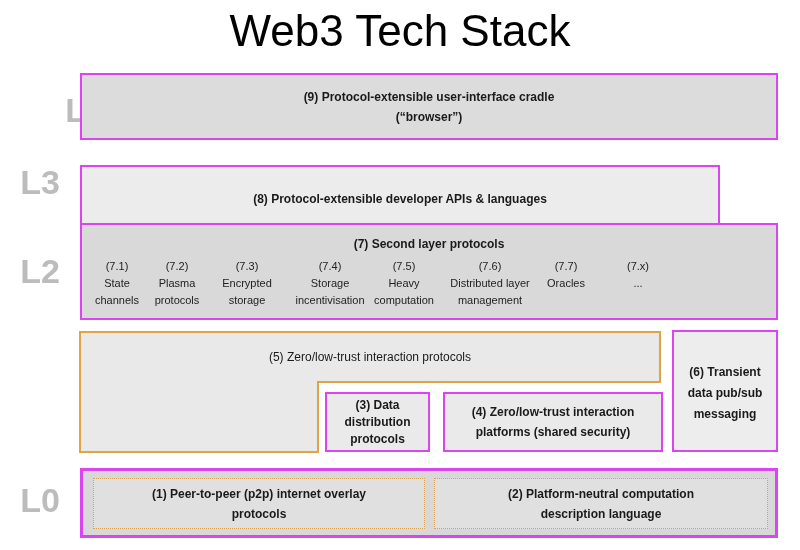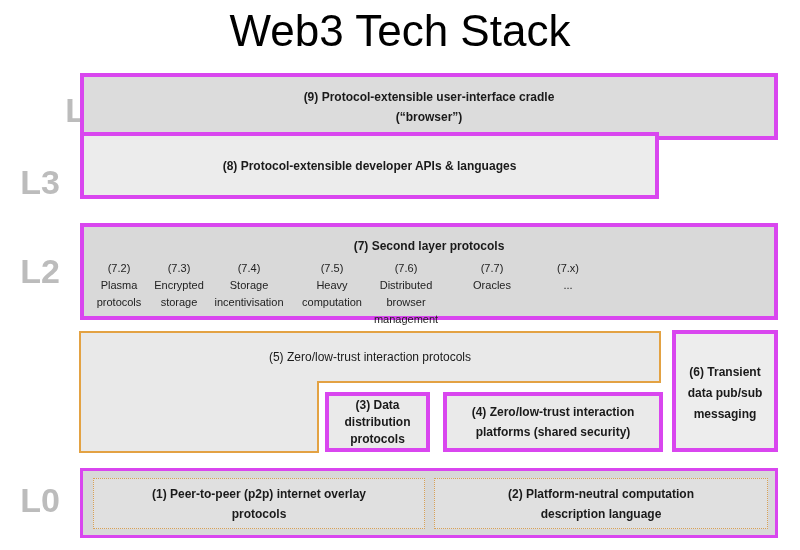--- a/index.html
+++ b/index.html
@@ -11,40 +11,40 @@
     position:absolute;top:6px;left:0;width:100%;text-align:center;
     font-size:44px;font-weight:400;color:#000;letter-spacing:0;
   }
   .layer-label{
     position:absolute;left:0;width:80px;text-align:center;
     font-size:34px;font-weight:bold;color:#bcbcbc;line-height:34px;
   }
   #label-l4{top:93px;margin-left:45px;} #label-l3{top:165px;} #label-l2{top:254px;}
   #label-l1{top:375px;} #label-l0{top:483px;}
   .box{
-    position:absolute;border:4px solid #d946ef;box-sizing:border-box;
+    position:absolute;border:2px solid #d946ef;box-sizing:border-box;
     display:flex;flex-direction:column;align-items:center;justify-content:center;
     text-align:center;font-weight:bold;font-size:12px;line-height:20px;color:#1a1a1a;
   }
   #box9{left:80px;top:73px;width:698px;height:67px;background:#dcdcdc;}
-  #box8{left:80px;top:132px;width:579px;height:67px;background:#ececec;align-items:center;}
+  #box8{left:80px;top:165px;width:640px;height:67px;background:#ececec;align-items:center;}
   #box7{left:80px;top:223px;width:698px;height:97px;background:#d9d9d9;display:block;}
   .l2-header{margin-top:9px;text-align:center;font-weight:bold;font-size:12px;}
   .l2-item{
     position:absolute;top:33px;font-weight:400;font-size:11px;line-height:17px;
     text-align:center;color:#222;
   }
   .l2-item:nth-of-type(2){left:4px;width:62px;}
   .l2-item:nth-of-type(3){left:64px;width:62px;}
   .l2-item:nth-of-type(4){left:130px;width:70px;}
   .l2-item:nth-of-type(5){left:200px;width:96px;}
   .l2-item:nth-of-type(6){left:278px;width:88px;}
   .l2-item:nth-of-type(7){left:352px;width:112px;}
   .l2-item:nth-of-type(8){left:454px;width:60px;}
-  .l2-item:nth-of-type(9){left:502px;width:44px;}
+  .l2-item:nth-of-type(9){left:534px;width:44px;}
   #box5-shape{position:absolute;left:79px;top:331px;width:583px;height:123px;}
   #box5-label{
     position:absolute;left:80px;top:333px;width:580px;height:48px;
     display:flex;align-items:center;justify-content:center;
     font-weight:normal;font-size:12px;color:#1a1a1a;
   }
   #box3{left:325px;top:392px;width:105px;height:60px;background:#eaeaea;line-height:17px;}
   #box4{left:443px;top:392px;width:220px;height:60px;background:#eaeaea;}
   #box6{left:672px;top:330px;width:106px;height:122px;background:#ededed;line-height:21px;padding-top:4px;}
   #box0{left:80px;top:468px;width:698px;height:70px;background:#d8d8d8;border-width:3px;display:block;}
@@ -74,20 +74,25 @@
     <div>(“browser”)</div>
   </div>
 
   <div id="box8" class="box">
     <div>(8) Protocol-extensible developer APIs &amp; languages</div>
   </div>
 
   <div id="box7" class="box">
     <div class="l2-header">(7) Second layer protocols</div>
     <div class="l2-item">
+      <div>(7.1)</div>
+      <div>State</div>
+      <div>channels</div>
+    </div>
+    <div class="l2-item">
       <div>(7.2)</div>
       <div>Plasma</div>
       <div>protocols</div>
     </div>
     <div class="l2-item">
       <div>(7.3)</div>
       <div>Encrypted</div>
       <div>storage</div>
     </div>
     <div class="l2-item">
@@ -95,21 +100,21 @@
       <div>Storage</div>
       <div>incentivisation</div>
     </div>
     <div class="l2-item">
       <div>(7.5)</div>
       <div>Heavy</div>
       <div>computation</div>
     </div>
     <div class="l2-item">
       <div>(7.6)</div>
-      <div>Distributed browser</div>
+      <div>Distributed layer</div>
       <div>management</div>
     </div>
     <div class="l2-item">
       <div>(7.7)</div>
       <div>Oracles</div>
     </div>
     <div class="l2-item">
       <div>(7.x)</div>
       <div>...</div>
     </div>

